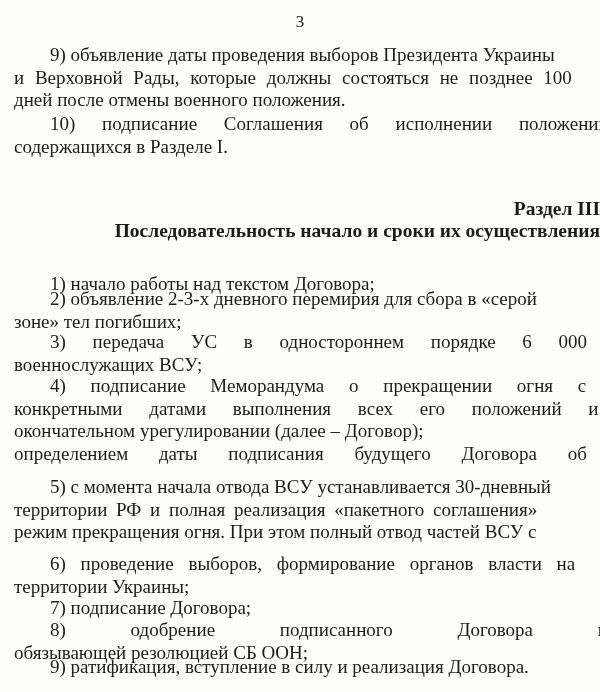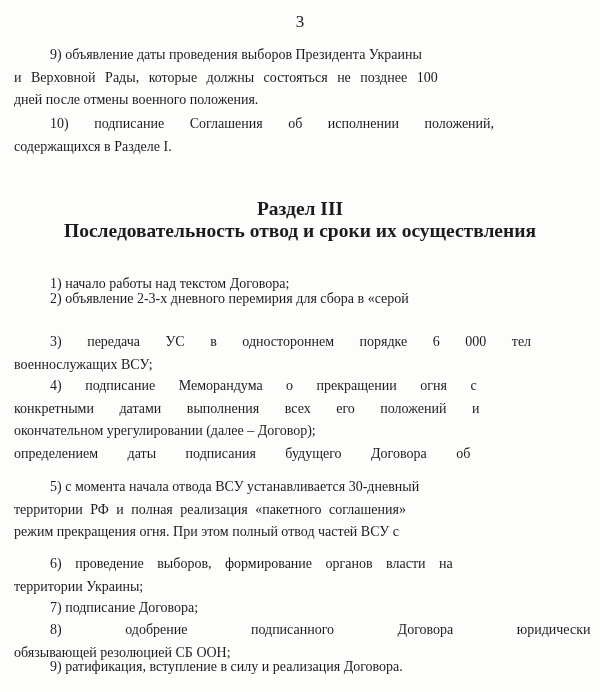--- a/index.html
+++ b/index.html
@@ -1,24 +1,24 @@
 <!DOCTYPE html>
 <html><head>
   <meta charset="utf-8">
   <style>
     html, body { margin: 0; padding: 0; background: #ffffff; }
     body { width: 600px; height: 692px; overflow: hidden; position: relative;
            font-family: "Liberation Serif", "DejaVu Serif", serif; color: #1c1c1c; }
     .page { position: absolute; left: 0; top: 0; width: 600px; height: 692px; background: #fdfdfc; }
     .pnum { position: absolute; top: 12px; left: 0; width: 600px; text-align: center; font-size: 17px; color: #222; }
-    .p { position: absolute; left: 14px; width: 572px; font-size: 14px; line-height: 22.5px;
+    .p { position: absolute; left: 14px; width: 572px; font-size: 19px; line-height: 22.5px;
          text-align: justify; text-align-last: left; }
     .line { display: block; white-space: nowrap; }
     .just { display: flex; justify-content: flex-start; white-space: nowrap; }
-    .h { position: absolute; left: 0; width: 600px; text-align: center; font-weight: bold; font-size: 19.5px; }
+    .h { position: absolute; left: 0; width: 600px; text-align: right; font-weight: bold; font-size: 19.5px; }
     .b { font-weight: bold; }
   </style>
 </head>
 <body>
 
 <div class="page">
 
   <div class="pnum">3</div>
 
   <div class="p" style="top:44px;">
@@ -28,28 +28,29 @@
       </div>
     <div class="line">дней после отмены военного положения.</div>
   </div>
 
   <div class="p" style="top:113px;">
     <div class="line" style="padding-left:36px; word-spacing:22px;">10) подписание Соглашения об исполнении положений,</div>
     <div class="line">содержащихся в Разделе I.</div>
   </div>
 
   <div class="h" style="top:198px;">Раздел III</div>
-  <div class="h" style="top:220px;">Последовательность отвод и сроки их осуществления</div>
+  <div class="h" style="top:220px;">Последовательность начало и сроки их осуществления</div>
 
   <div class="p" style="top:273px;">
     <div class="line" style="padding-left:36px;">1) начало работы над текстом Договора;</div>
   </div>
 
   <div class="p" style="top:288px;">
     <div class="line" style="padding-left:36px;">2) объявление 2-3-х дневного перемирия для сбора в «серой</div>
+    <div class="line">зоне» тел погибших;</div>
   </div>
 
   <div class="p" style="top:331px;">
     <div class="line" style="padding-left:36px; word-spacing:22px;">3) передача УС в одностороннем порядке 6 000 тел</div>
     <div class="line">военнослужащих ВСУ;</div>
   </div>
 
   <div class="p" style="top:375px;">
     <div class="line" style="padding-left:36px; word-spacing:20px;">4) подписание Меморандума о прекращении огня с</div>
     <div class="line" style="word-spacing:22px;">конкретными датами выполнения всех его положений и</div>

